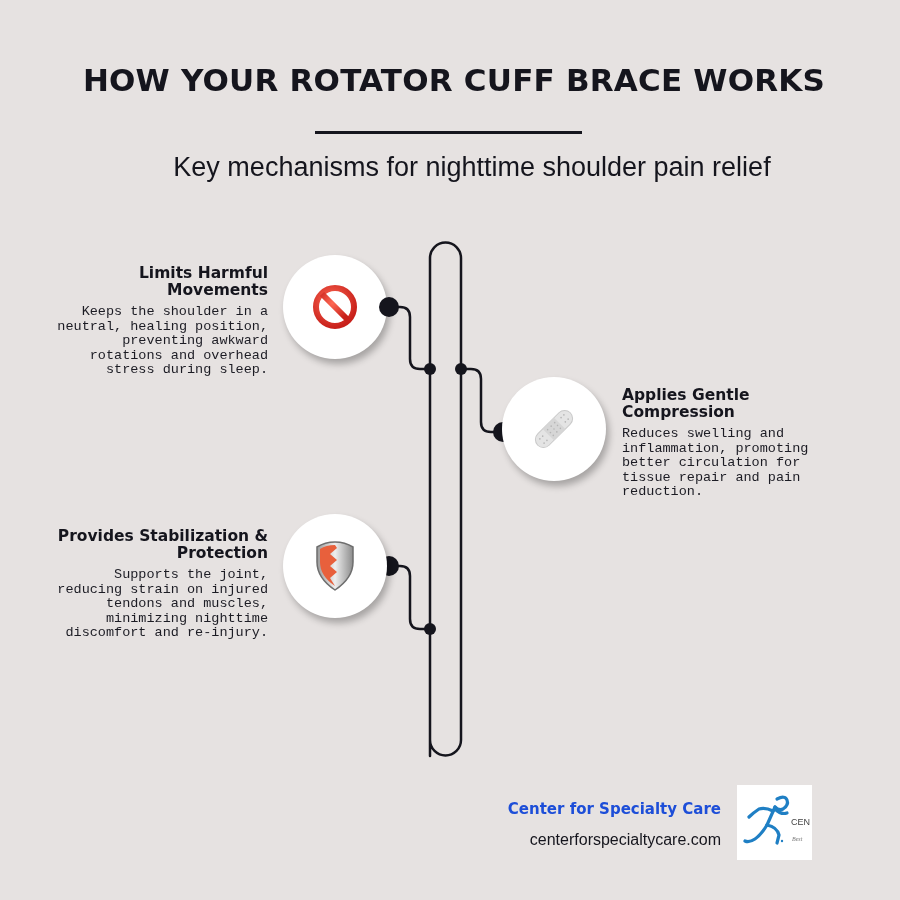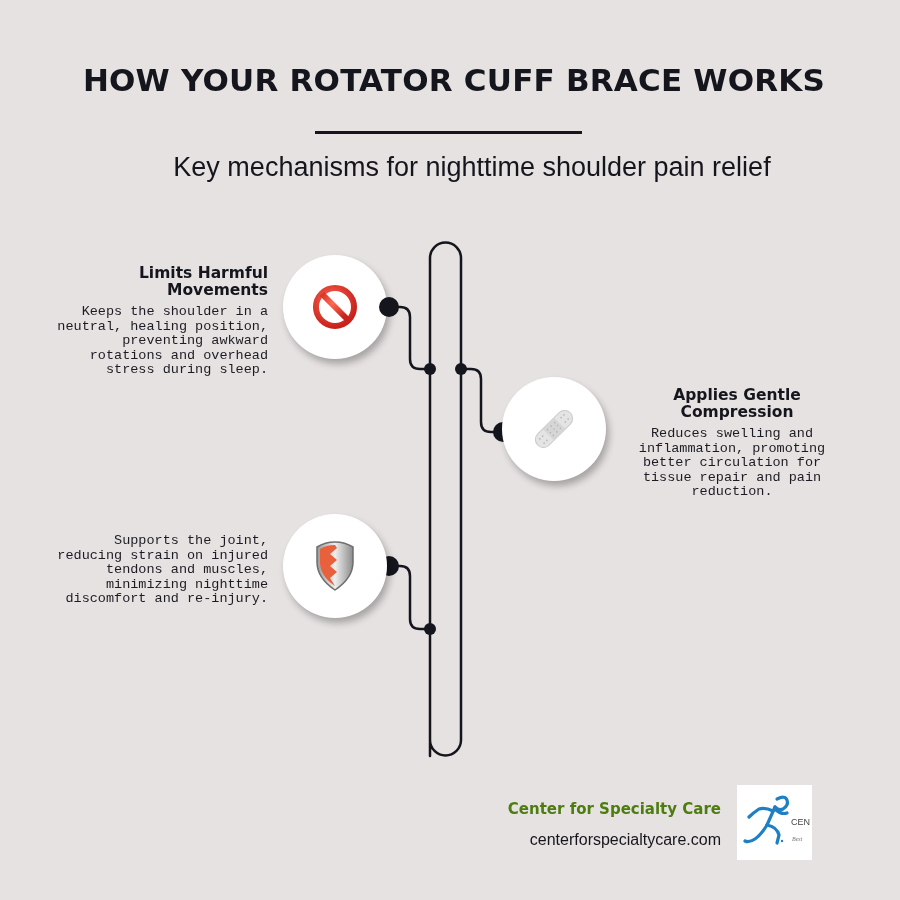--- a/index.html
+++ b/index.html
@@ -20,30 +20,30 @@
   }
   svg.lines { position:absolute; left:0; top:0; }
   .circle {
     position:absolute; width:104px; height:104px; border-radius:50%; background:#ffffff;
     box-shadow: 3px 5px 7px rgba(0,0,0,0.28);
     display:flex; align-items:center; justify-content:center;
   }
   .circle svg { display:block; }
   .block { position:absolute; }
   .block.left { text-align:right; }
-  .block.right { text-align:center; }
+  .block.right { text-align:left; }
   .block h3 {
     margin:0; font-size:15.5px; line-height:17px; font-weight:bold; color:#15151d;
   }
   .block p {
     margin:6px 0 0 0; font-size:13.5px; line-height:14.5px; color:#1c1c24;
     font-family:Liberation Mono, monospace;
   }
   .footer-name {
-    position:absolute; right:179px; top:800px; font-size:15px; font-weight:bold; color:#4d7c0f;
+    position:absolute; right:179px; top:800px; font-size:15px; font-weight:bold; color:#1d4ed8;
   }
   .footer-url {
     position:absolute; right:179px; top:831px; font-size:16px; color:#15151d;
     font-family:"Liberation Sans", sans-serif;
   }
   .logo {
     position:absolute; left:737px; top:785px; width:75px; height:75px; background:#ffffff;
     border-radius:0; overflow:hidden;
   }
   .logo-text {
@@ -148,20 +148,24 @@
         <stop offset="50%" stop-color="#eeeeee"></stop>
         <stop offset="100%" stop-color="#8c8c8c"></stop>
       </linearGradient>
     </defs>
     <path d="M20 2 Q30 2 38 7 L38 22 Q38 38 20 50 Q2 38 2 22 L2 7 Q10 2 20 2 Z" fill="url(#sg)" stroke="#6e6e6e" stroke-width="1.5"></path>
     <path d="M20 5 Q11 5 5 9 L5 22 Q5 36 20 46 L15 38 L22 32 L15 26 L22 20 L15 14 L22 8 Z" fill="#e8603c"></path>
   </svg>
 </div>
 
 <div class="block left" style="right:632px; top:528px; width:240px;">
+  <h3>
+    <span>Provides Stabilization &amp;</span><br>
+    <span>Protection</span>
+  </h3>
   <p style="width:222px; margin-left:auto;">Supports the joint, reducing strain on injured tendons and muscles, minimizing nighttime discomfort and re-injury.</p>
 </div>
 
 <div class="footer-name">Center for Specialty Care</div>
 <div class="footer-url">centerforspecialtycare.com</div>
 <div class="logo">
   <svg width="75" height="75" viewBox="0 0 75 75">
     <g fill="none" stroke="#1f7fc4" stroke-width="3.2" stroke-linecap="round" stroke-linejoin="round">
       <path d="M40 14 Q48 10 50 15 Q52 20 46 24 Q42 26 38 22"></path>
       <path d="M38 22 L30 40"></path>

